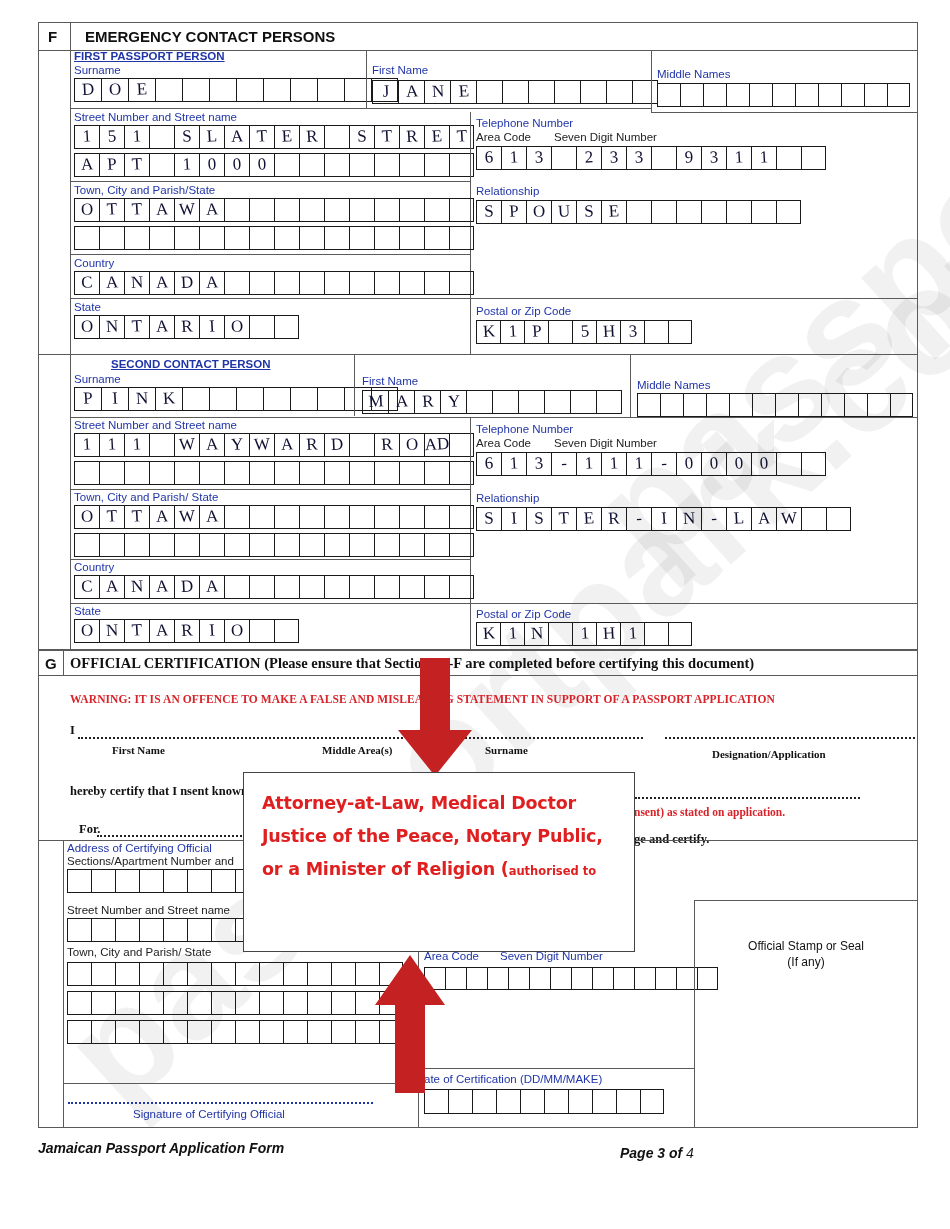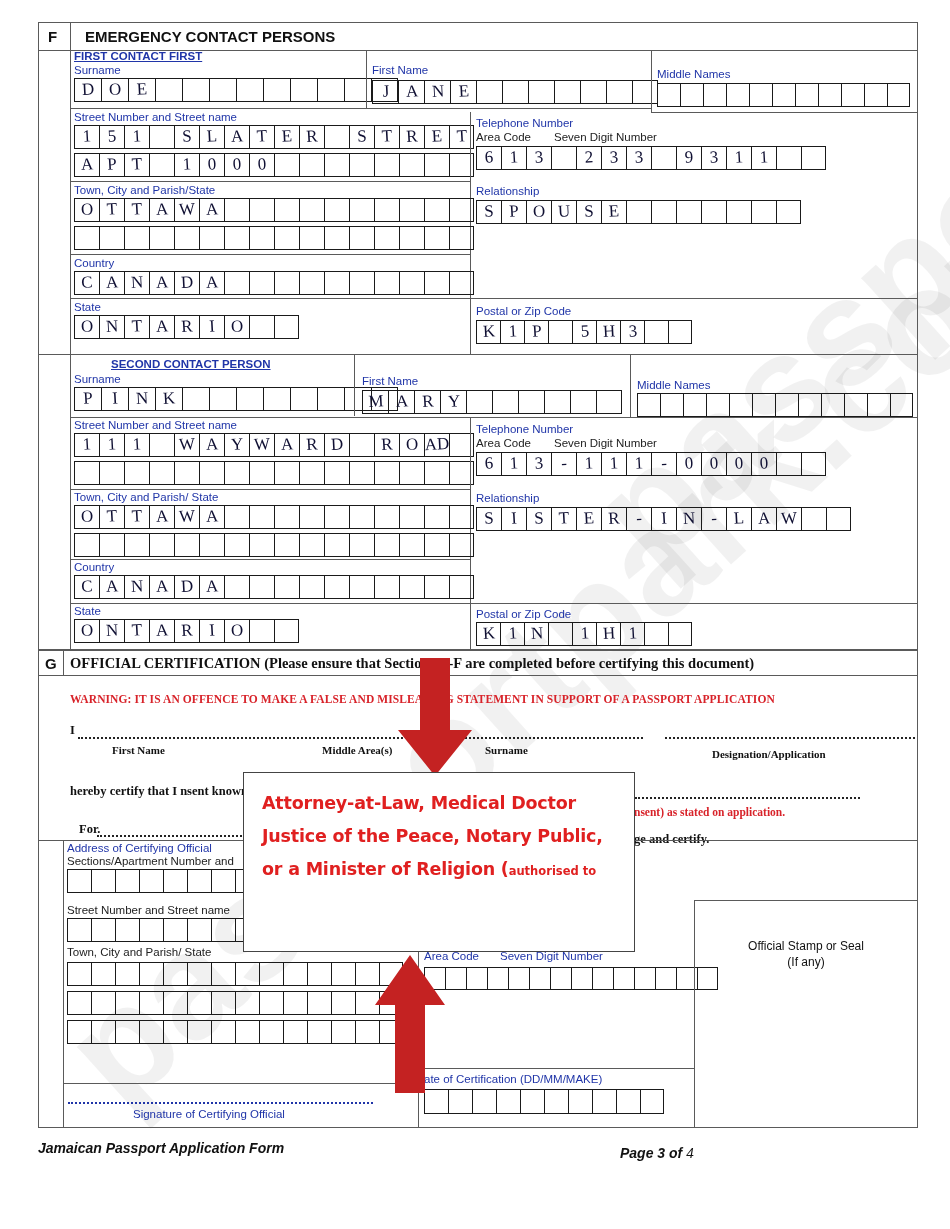--- a/index.html
+++ b/index.html
@@ -224,21 +224,21 @@
   <div class="frame" style="left:38px; top:22px; width:880px; height:628px;"></div>
   <div class="frame" style="left:38px; top:650px; width:880px; height:478px;"></div>
 
   <div class="hline" style="left:38px; top:50px; width:880px;"></div>
   <div class="vline" style="left:70px; top:22px; height:28px;"></div>
   <div class="sect-letter" style="left:48px; top:28px;">F</div>
   <div class="sect-title" style="left:85px; top:28px;">EMERGENCY CONTACT PERSONS</div>
 
   <div class="vline" style="left:70px; top:50px; height:600px;"></div>
 
-  <div class="lbl-u" style="position:absolute; left:74px; top:50px;">FIRST CONTACT FIRST</div>
+  <div class="lbl-u" style="position:absolute; left:74px; top:50px;">FIRST PASSPORT PERSON</div>
 
   <div class="lbl" style="position:absolute; left:74px; top:64px;">Surname</div>
   <div class="comb" style="left:74px; top:78px;">
     <i style="width:27px;height:24px;">
         <b>D</b>
       </i>
       <i style="width:27px;height:24px;">
         <b>O</b>
       </i>
       <i style="width:27px;height:24px;">

